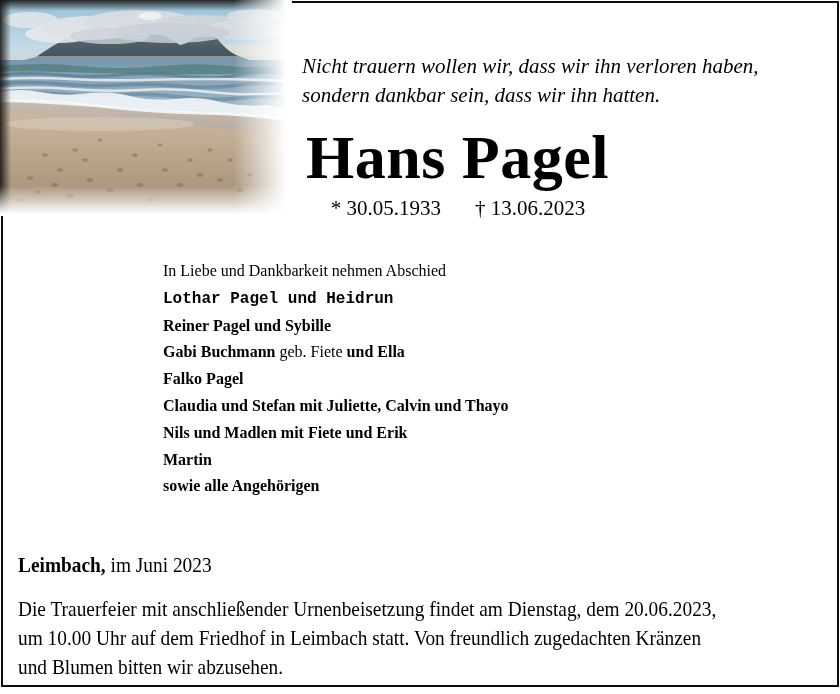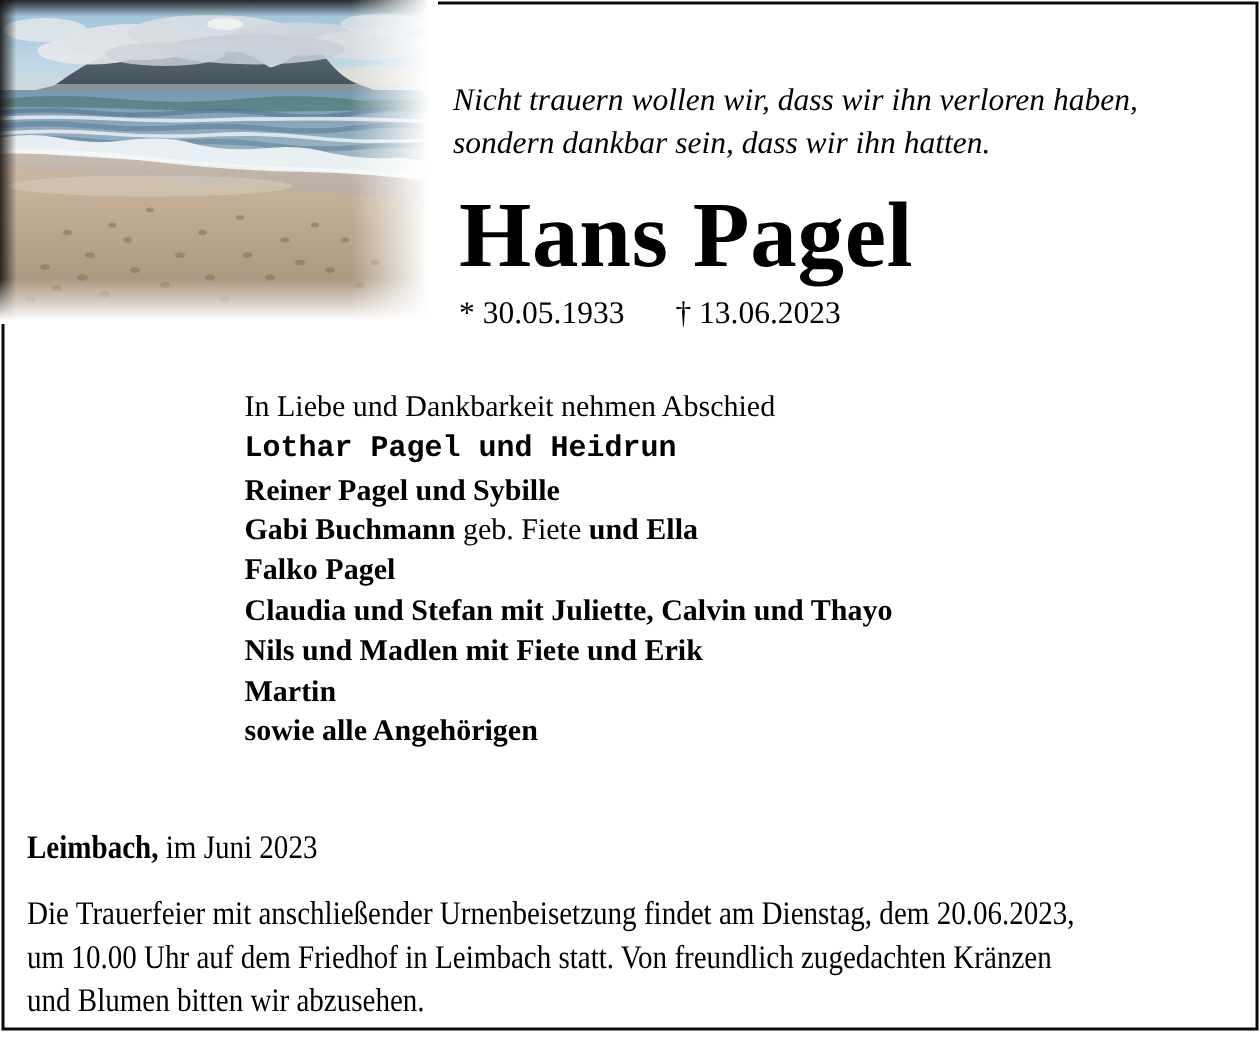--- a/index.html
+++ b/index.html
@@ -17,22 +17,22 @@
   .photo .white-fade{position:absolute;inset:0;
      background:
        linear-gradient(to right,  rgba(255,255,255,0) 80%, #fff 98%),
        linear-gradient(to bottom, rgba(255,255,255,0) 86%, #fff 99%);}
   
   .epigraph{position:absolute;left:302px;top:40px;font-style:italic;
             font-size:21px;line-height:28.5px;margin-top:12px;}
   .name{position:absolute;left:306px;top:126px;font-weight:bold;
         font-size:62px;line-height:62px;letter-spacing:.5px;white-space:nowrap;}
   .dates{position:absolute;left:306px;top:196px;width:304px;
-         display:flex;gap:34px;font-size:21px;}
-  .mourners{position:absolute;left:163px;top:258px;font-size:20px;line-height:26.8px;}
+         display:flex;justify-content:center;gap:34px;font-size:21px;}
+  .mourners{position:absolute;left:163px;top:258px;font-size:16px;line-height:26.8px;}
   .mourner-line{font-weight:bold;white-space:nowrap;}
   .narrow{transform:scaleX(0.88);transform-origin:left top;}
   .dateline{position:absolute;left:18px;top:552px;font-size:22px;white-space:nowrap;}
   .dateline .place{font-weight:bold;}
   .funeral{position:absolute;left:18px;top:594px;width:930px;
            font-size:22px;line-height:29px;}
   .funeral div{white-space:nowrap;}
 </style>
 </head>
 <body>

